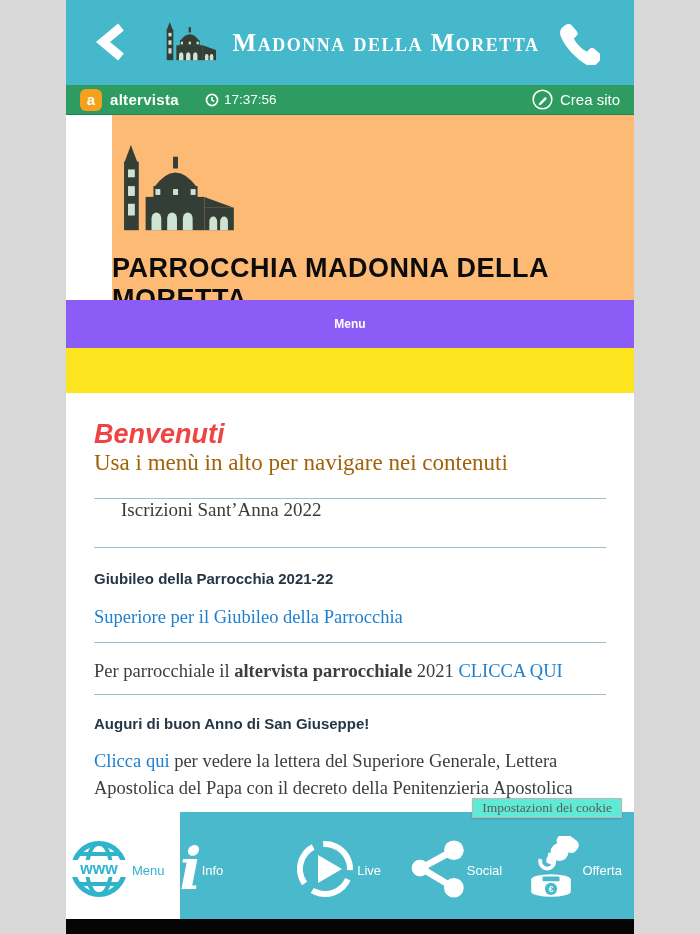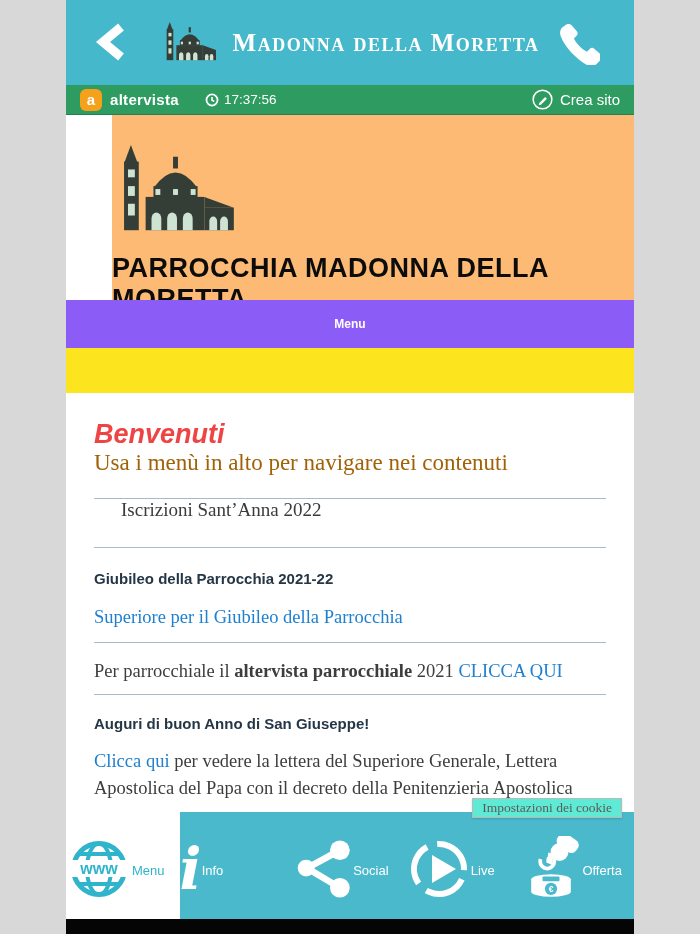--- a/index.html
+++ b/index.html
@@ -231,39 +231,39 @@
 
     <div class="nav-item">
       <div class="nav-icon">
         <span class="info-glyph">i</span>
       </div>
       <div class="nav-label">Info</div>
     </div>
 
     <div class="nav-item">
       <div class="nav-icon">
+        <svg width="64" height="64" viewBox="0 0 64 64">
+          <circle cx="32" cy="32" r="25" fill="none" stroke="#ffffff" stroke-width="6" stroke-dasharray="42 10.4" transform="rotate(24 32 32)"></circle>
+          <polygon points="25,18 25,46 49,32" fill="#ffffff"></polygon>
+        </svg>
+      </div>
+      <div class="nav-label">Live</div>
+    </div>
+
+    <div class="nav-item">
+      <div class="nav-icon">
         <svg width="60" height="62" viewBox="0 0 64 64">
           <line x1="15" y1="31" x2="50" y2="12" stroke="#ffffff" stroke-width="7"></line>
           <line x1="15" y1="31" x2="50" y2="52" stroke="#ffffff" stroke-width="7"></line>
           <circle cx="14" cy="31" r="9" fill="#ffffff"></circle>
           <circle cx="50" cy="12" r="10.5" fill="#ffffff"></circle>
           <circle cx="50" cy="52" r="10.5" fill="#ffffff"></circle>
         </svg>
       </div>
       <div class="nav-label">Social</div>
-    </div>
-
-    <div class="nav-item">
-      <div class="nav-icon">
-        <svg width="64" height="64" viewBox="0 0 64 64">
-          <circle cx="32" cy="32" r="25" fill="none" stroke="#ffffff" stroke-width="6" stroke-dasharray="42 10.4" transform="rotate(24 32 32)"></circle>
-          <polygon points="25,18 25,46 49,32" fill="#ffffff"></polygon>
-        </svg>
-      </div>
-      <div class="nav-label">Live</div>
     </div>
 
 
     <div class="nav-item">
       <div class="nav-icon">
         <svg width="62" height="66" viewBox="0 0 64 70">
           <rect x="38" y="0" width="24" height="15" rx="6" fill="#ffffff" transform="rotate(36 50 7)"></rect>
           <circle cx="41" cy="17" r="9.5" fill="#ffffff"></circle>
           <path d="M33 20 q-7 1 -6 8 l7 3 z" fill="#ffffff"></path>
           <circle cx="28" cy="27" r="7.5" fill="none" stroke="#ffffff" stroke-width="4" stroke-dasharray="26 10"></circle>

